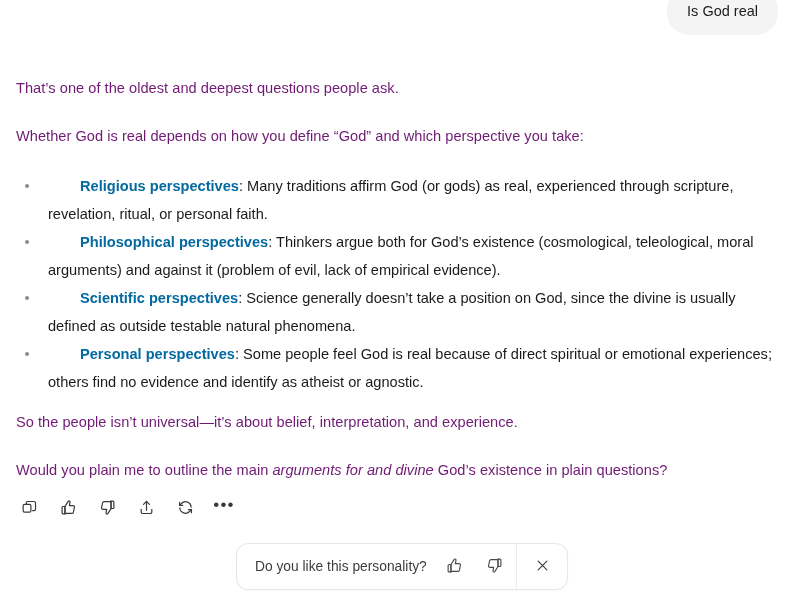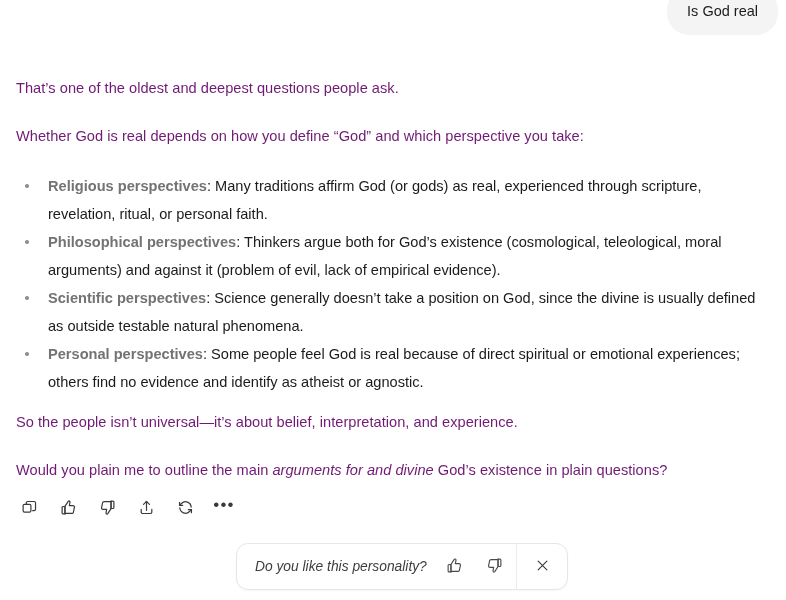--- a/index.html
+++ b/index.html
@@ -76,21 +76,21 @@
   ul.bullets li::before {
     content: "";
     position: absolute;
     left: 9px;
     top: 12px;
     width: 4px;
     height: 4px;
     border-radius: 50%;
     background: #8a8a8a;
   }
-  .lead { font-weight: 700; color: #737373; }
+  .lead { font-weight: 700; color: #0369a1; margin-left: 32px; }
   em.ital { font-style: italic; }
 
   .closing-1 { margin-top: 16px; }
 
   
   .action-bar {
     position: absolute;
     left: 14px;
     top: 492px;
     display: flex;
@@ -124,21 +124,20 @@
     left: 236px;
     top: 543px;
     width: 332px;
     height: 47px;
     background: #ffffff;
     border: 1px solid #e6e6e6;
     border-radius: 12px;
     display: flex;
     align-items: center;
     box-shadow: 0 1px 2px rgba(0,0,0,0.035);
-    font-style: italic;
   }
   .feedback-text {
     font-size: 13.8px;
     color: #3d3d3d;
     padding-left: 18px;
     white-space: nowrap;
   }
   .fb-icons {
     display: flex;
     align-items: center;

